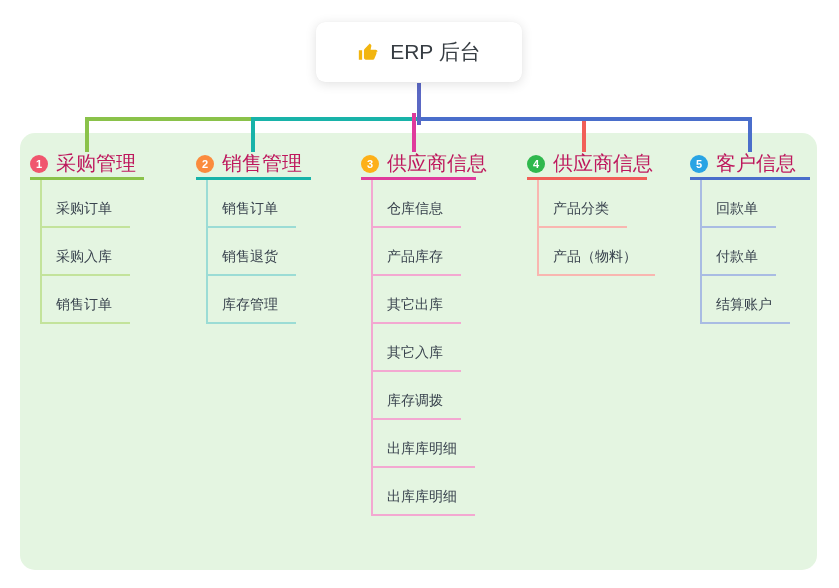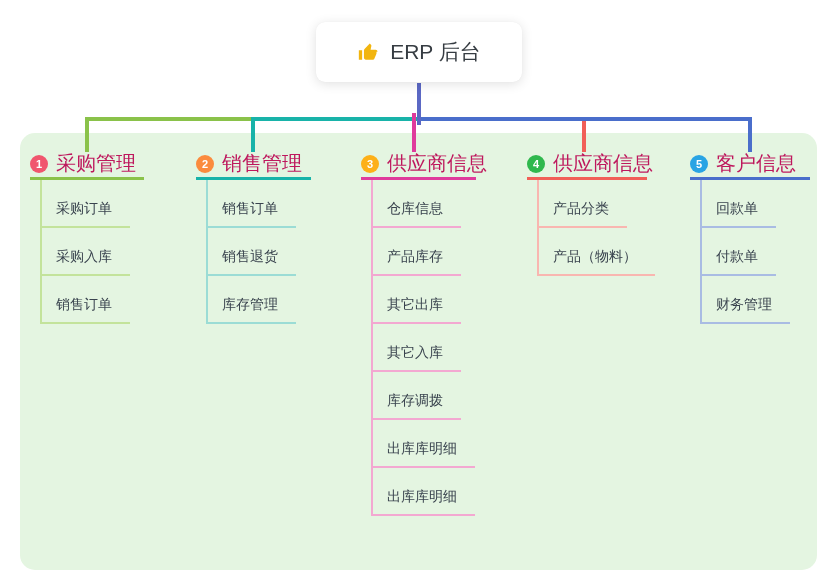--- a/index.html
+++ b/index.html
@@ -111,17 +111,17 @@
         </div>
   </div>
       <div class="branch" style="left: 690px; --c: #4a6ecb; --lc: #a9bce3; --badge: #29a4e4;">
     <div class="branch-header" style="width: 120px;">
       <span class="badge">5</span>
       <span class="branch-label">客户信息</span>
     </div>
     <div class="children">
           <div class="child">回款单</div>
           <div class="child">付款单</div>
-          <div class="child">财务管理</div>
+          <div class="child">结算账户</div>
         </div>
   </div>
     </div>
 </div>
 
 </body></html>

